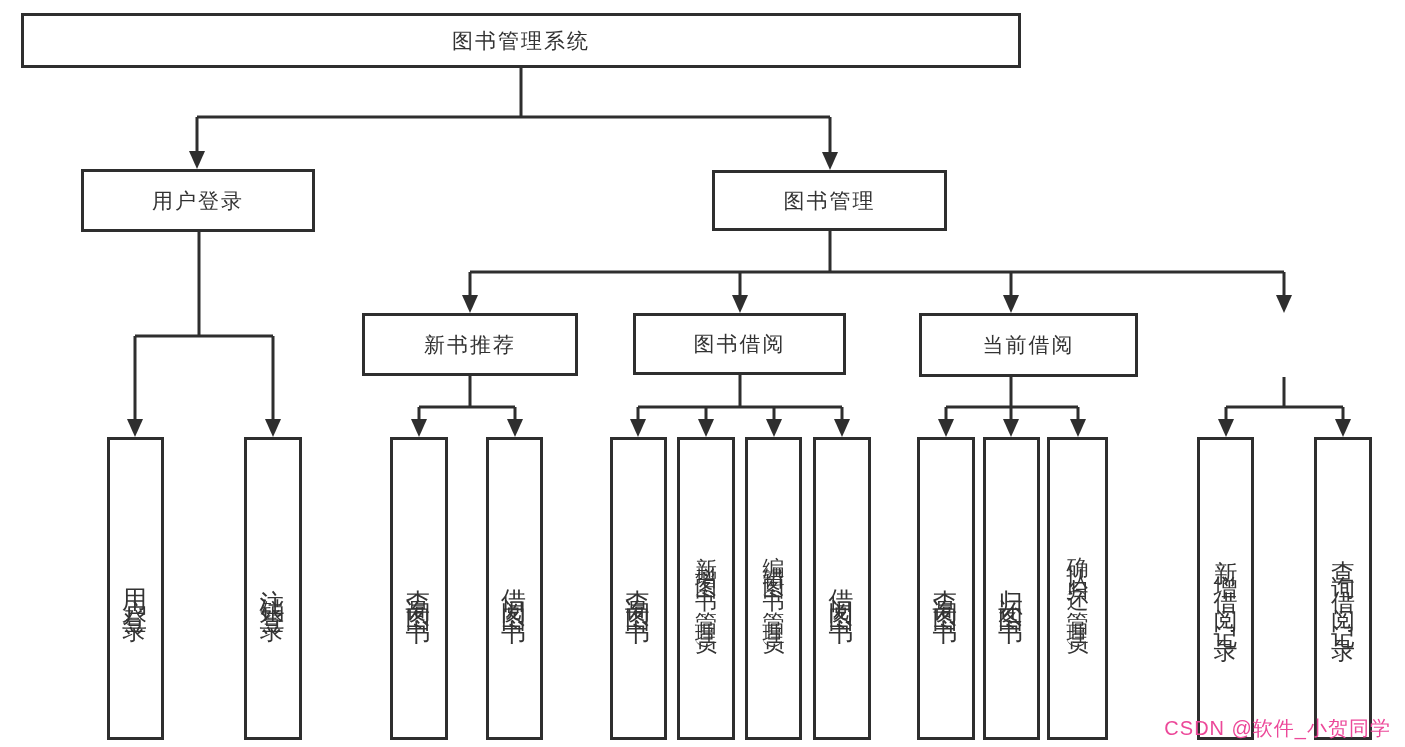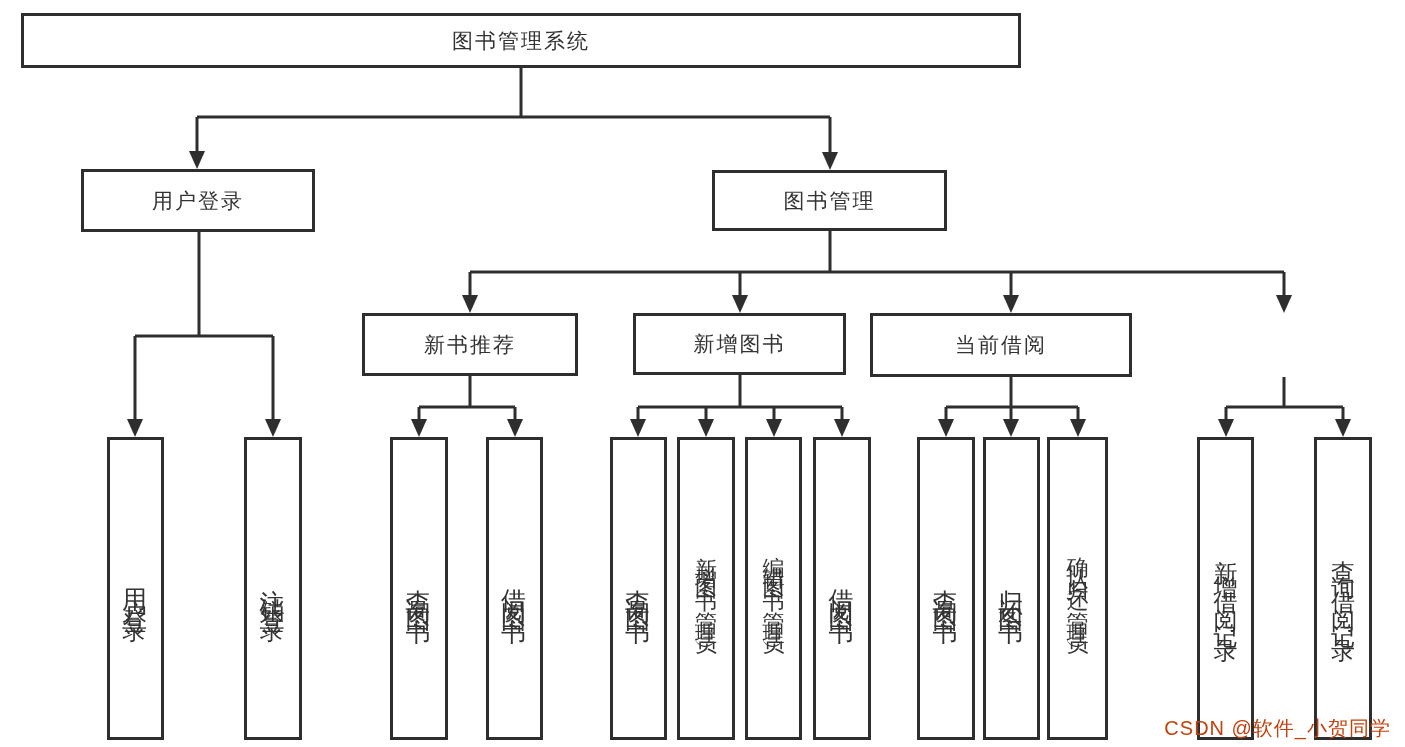--- a/index.html
+++ b/index.html
@@ -16,21 +16,21 @@
   .root .hlabel{font-size:21px;}
   .vlabel{
     writing-mode:vertical-rl;text-orientation:mixed;
     color:#333333;white-space:nowrap;
   }
   .v-short{font-size:25px;letter-spacing:10px;}
   .v-med{font-size:24px;letter-spacing:16px;}
   .v-long{font-size:22px;letter-spacing:11px;}
   .watermark{
     position:absolute;right:14px;bottom:5px;
-    font-size:20px;color:#c2410c;letter-spacing:1px;white-space:nowrap;
+    font-size:20px;color:#ec4899;letter-spacing:1px;white-space:nowrap;
   }
 </style>
 </head>
 <body>
 
 <div class="stage">
 
   <svg class="connectors" viewBox="0 0 1405 747" xmlns="http://www.w3.org/2000/svg">
     <g stroke="#2e2e2e" stroke-width="3" fill="none">
       <path d="M521 68 V117 M197 117 H830 M197 117 V152 M830 117 V153"></path>
@@ -72,23 +72,23 @@
     <span class="hlabel">用户登录</span>
   </div>
   <div class="box" style="left:362px;top:313px;width:216px;height:63px">
     <span class="hlabel">新书推荐</span>
   </div>
 
   <div class="box" style="left:712px;top:170px;width:235px;height:61px">
     <span class="hlabel">图书管理</span>
   </div>
   <div class="box" style="left:633px;top:313px;width:213px;height:62px">
-    <span class="hlabel">新增图书</span>
+    <span class="hlabel">图书借阅</span>
   </div>
-  <div class="box" style="left:870px;top:313px;width:262px;height:64px">
+  <div class="box" style="left:919px;top:313px;width:219px;height:64px">
     <span class="hlabel">当前借阅</span>
   </div>
 
   <div class="box" style="left:107px;top:437px;width:57px;height:303px">
     <span class="vlabel v-short">用户登录</span>
   </div>
   <div class="box" style="left:244px;top:437px;width:58px;height:303px">
     <span class="vlabel v-short">注销登录</span>
   </div>
 

